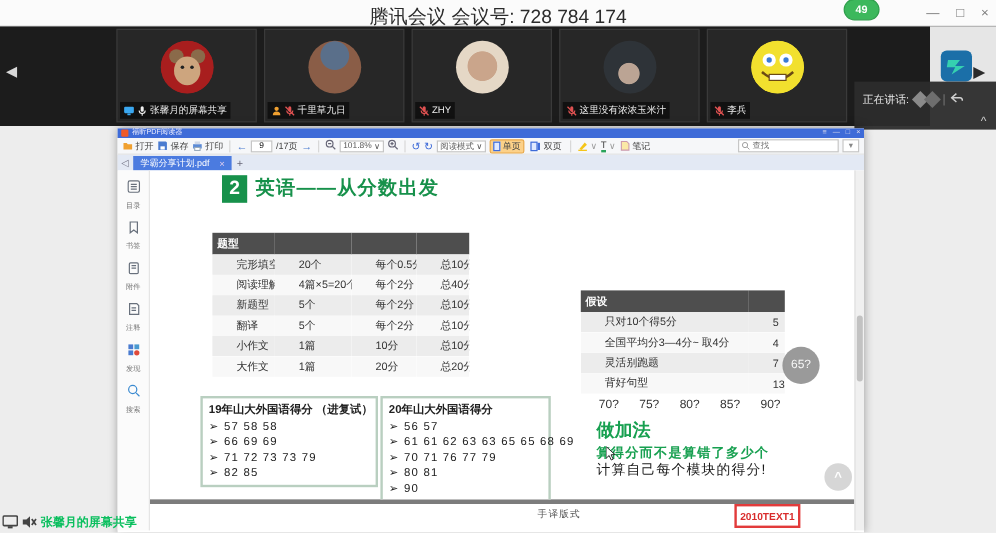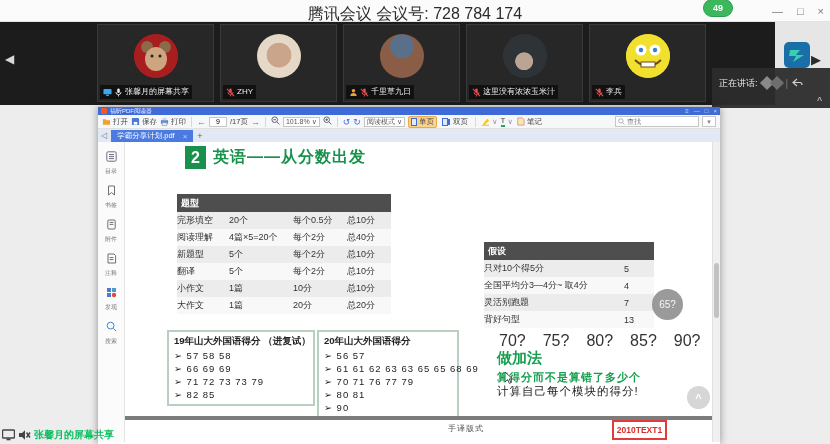--- a/index.html
+++ b/index.html
@@ -84,42 +84,42 @@
   .pdf-scroll { width:8px; background:#f0f0f0; border-left:1px solid #e0e0e0; position:relative; }
   .pdf-thumbbar { position:absolute; left:1px; top:121px; width:5px; height:55px; background:#c2c2c2; border-radius:3px; }
 
   
   .doc-head { position:absolute; left:60px; top:4px; display:flex; align-items:center; gap:7px; }
   .sec-no { width:21px; height:23px; background:#17914b; color:#fff; font-size:16px; font-weight:bold; text-align:center; line-height:23px; }
   .doc-title { font-size:16px; font-weight:bold; color:#17914b; letter-spacing:1px; }
 
   table.doc-table { border-collapse:collapse; table-layout:fixed; font-size:9px; color:#333; position:absolute; top:52px; }
   .doc-table th { background:#4e4e4e; color:#fff; text-align:left; font-weight:bold; height:18px; padding:0 4px; font-size:9px; }
-  .doc-table td { height:17px; padding:0 0; overflow:hidden; white-space:nowrap; }
+  .doc-table td { height:17px; padding:0 20px; overflow:hidden; white-space:nowrap; }
   .doc-table tr:nth-child(even) td { background:#ececec; }
   .doc-table tr:nth-child(odd) td { background:#f8f8f8; }
   .t-type { left:52px; width:214px; }
   .t-type th:nth-child(1), .t-type td:nth-child(1){ width:52px; }
   .t-type th:nth-child(2), .t-type td:nth-child(2){ width:64px; }
   .t-type th:nth-child(3), .t-type td:nth-child(3){ width:54px; }
   .t-type th:nth-child(4), .t-type td:nth-child(4){ width:44px; }
   .t-hypo { left:359px; width:170px;margin-top:48px; }
   .t-hypo th:nth-child(1), .t-hypo td:nth-child(1){ width:140px; }
   .t-hypo th:nth-child(2), .t-hypo td:nth-child(2){ width:30px; }
 
   .bubble65 { position:absolute; left:527px; top:147px; width:31px; height:31px; border-radius:50%; background:rgba(140,140,140,.88); color:#f7f7f7; font-size:10px; display:flex; align-items:center; justify-content:center; }
 
   .score-box { position:absolute; top:188px; background:#fff; border:2px solid #b9cfc0; padding:3px 5px; }
   .box19 { left:42px; width:148px; }
   .box20 { left:192px; width:142px; }
   .sb-title { font-size:9.5px; font-weight:bold; color:#222; margin-bottom:1px; white-space:nowrap; }
   .sb-line { font-size:9.5px; color:#222; line-height:13px; letter-spacing:1px; white-space:nowrap; }
   .sb-bullet { color:#222; }
 
-  .q-line { position:absolute; left:374px; top:190px; display:flex; gap:17px; font-size:16px; color:#333; }
+  .q-line { position:absolute; left:374px; top:190px; display:flex; gap:17px; font-size:10px; color:#333; }
   .method-title { position:absolute; left:372px; top:207px; font-size:15px; font-weight:bold; color:#17a050; }
   .method-sub { position:absolute; left:372px; top:228px; font-size:11px; font-weight:bold; color:#17a050; letter-spacing:1px; }
   .method-note { position:absolute; left:372px; top:242px; font-size:11.5px; color:#1a1a1a; letter-spacing:1px; }
   .scrollup { position:absolute; left:562px; top:244px; width:23px; height:23px; border-radius:50%; background:#d6d6d6; color:#fff; font-size:11px; font-weight:bold; display:flex; align-items:center; justify-content:center; }
   .cursor { position:absolute; left:380px; top:230px; width:8px; height:12px; }
 
   
   .nextpage-label { position:absolute; left:323px; top:3px; font-size:8px; color:#555; letter-spacing:1px; }
   .redbox { position:absolute; left:487px; top:0px; width:55px; height:20px; border:2px solid #e23b3b; color:#d92c2c; font-size:8.5px; font-weight:bold; display:flex; align-items:center; justify-content:center; background:#fff; }
 
@@ -166,51 +166,51 @@
               <svg viewBox="0 0 10 10">
                 <rect x="3.6" y="0.6" width="2.8" height="5" rx="1.4" fill="#eee"></rect>
                 <path d="M2.2 4.6 a2.8 2.8 0 0 0 5.6 0" stroke="#eee" fill="none"></path>
                 <line x1="5" y1="7.6" x2="5" y2="9.4" stroke="#eee"></line>
               </svg>
             </span>
             <span class="pname">张馨月的屏幕共享</span>
           </div>
         </div>
         <div class="thumb">
-          <div class="avatar av-baby"></div>
+          <div class="avatar av-hat"></div>
           <div class="name-badge">
+            <span class="bicon">
+              <svg viewBox="0 0 10 10">
+                <circle cx="5" cy="3" r="2" fill="#f0a030"></circle>
+                <path d="M1.5 9 a3.5 3.5 0 0 1 7 0z" fill="#f0a030"></path>
+              </svg>
+            </span>
             <span class="bicon">
               <svg viewBox="0 0 10 10">
                 <rect x="3.6" y="0.6" width="2.8" height="5" rx="1.4" fill="#e05252"></rect>
                 <path d="M2.2 4.6 a2.8 2.8 0 0 0 5.6 0" stroke="#e05252" fill="none"></path>
                 <line x1="5" y1="7.6" x2="5" y2="9.4" stroke="#e05252"></line>
                 <line x1="1" y1="1" x2="9" y2="9" stroke="#e05252" stroke-width="1.2"></line>
               </svg>
             </span>
-            <span class="pname">ZHY</span>
+            <span class="pname">千里草九日</span>
           </div>
         </div>
         <div class="thumb">
-          <div class="avatar av-hat"></div>
+          <div class="avatar av-baby"></div>
           <div class="name-badge">
-            <span class="bicon">
-              <svg viewBox="0 0 10 10">
-                <circle cx="5" cy="3" r="2" fill="#f0a030"></circle>
-                <path d="M1.5 9 a3.5 3.5 0 0 1 7 0z" fill="#f0a030"></path>
-              </svg>
-            </span>
             <span class="bicon">
               <svg viewBox="0 0 10 10">
                 <rect x="3.6" y="0.6" width="2.8" height="5" rx="1.4" fill="#e05252"></rect>
                 <path d="M2.2 4.6 a2.8 2.8 0 0 0 5.6 0" stroke="#e05252" fill="none"></path>
                 <line x1="5" y1="7.6" x2="5" y2="9.4" stroke="#e05252"></line>
                 <line x1="1" y1="1" x2="9" y2="9" stroke="#e05252" stroke-width="1.2"></line>
               </svg>
             </span>
-            <span class="pname">千里草九日</span>
+            <span class="pname">ZHY</span>
           </div>
         </div>
         <div class="thumb">
           <div class="avatar av-girl"></div>
           <div class="name-badge">
             <span class="bicon">
               <svg viewBox="0 0 10 10">
                 <rect x="3.6" y="0.6" width="2.8" height="5" rx="1.4" fill="#e05252"></rect>
                 <path d="M2.2 4.6 a2.8 2.8 0 0 0 5.6 0" stroke="#e05252" fill="none"></path>
                 <line x1="5" y1="7.6" x2="5" y2="9.4" stroke="#e05252"></line>

